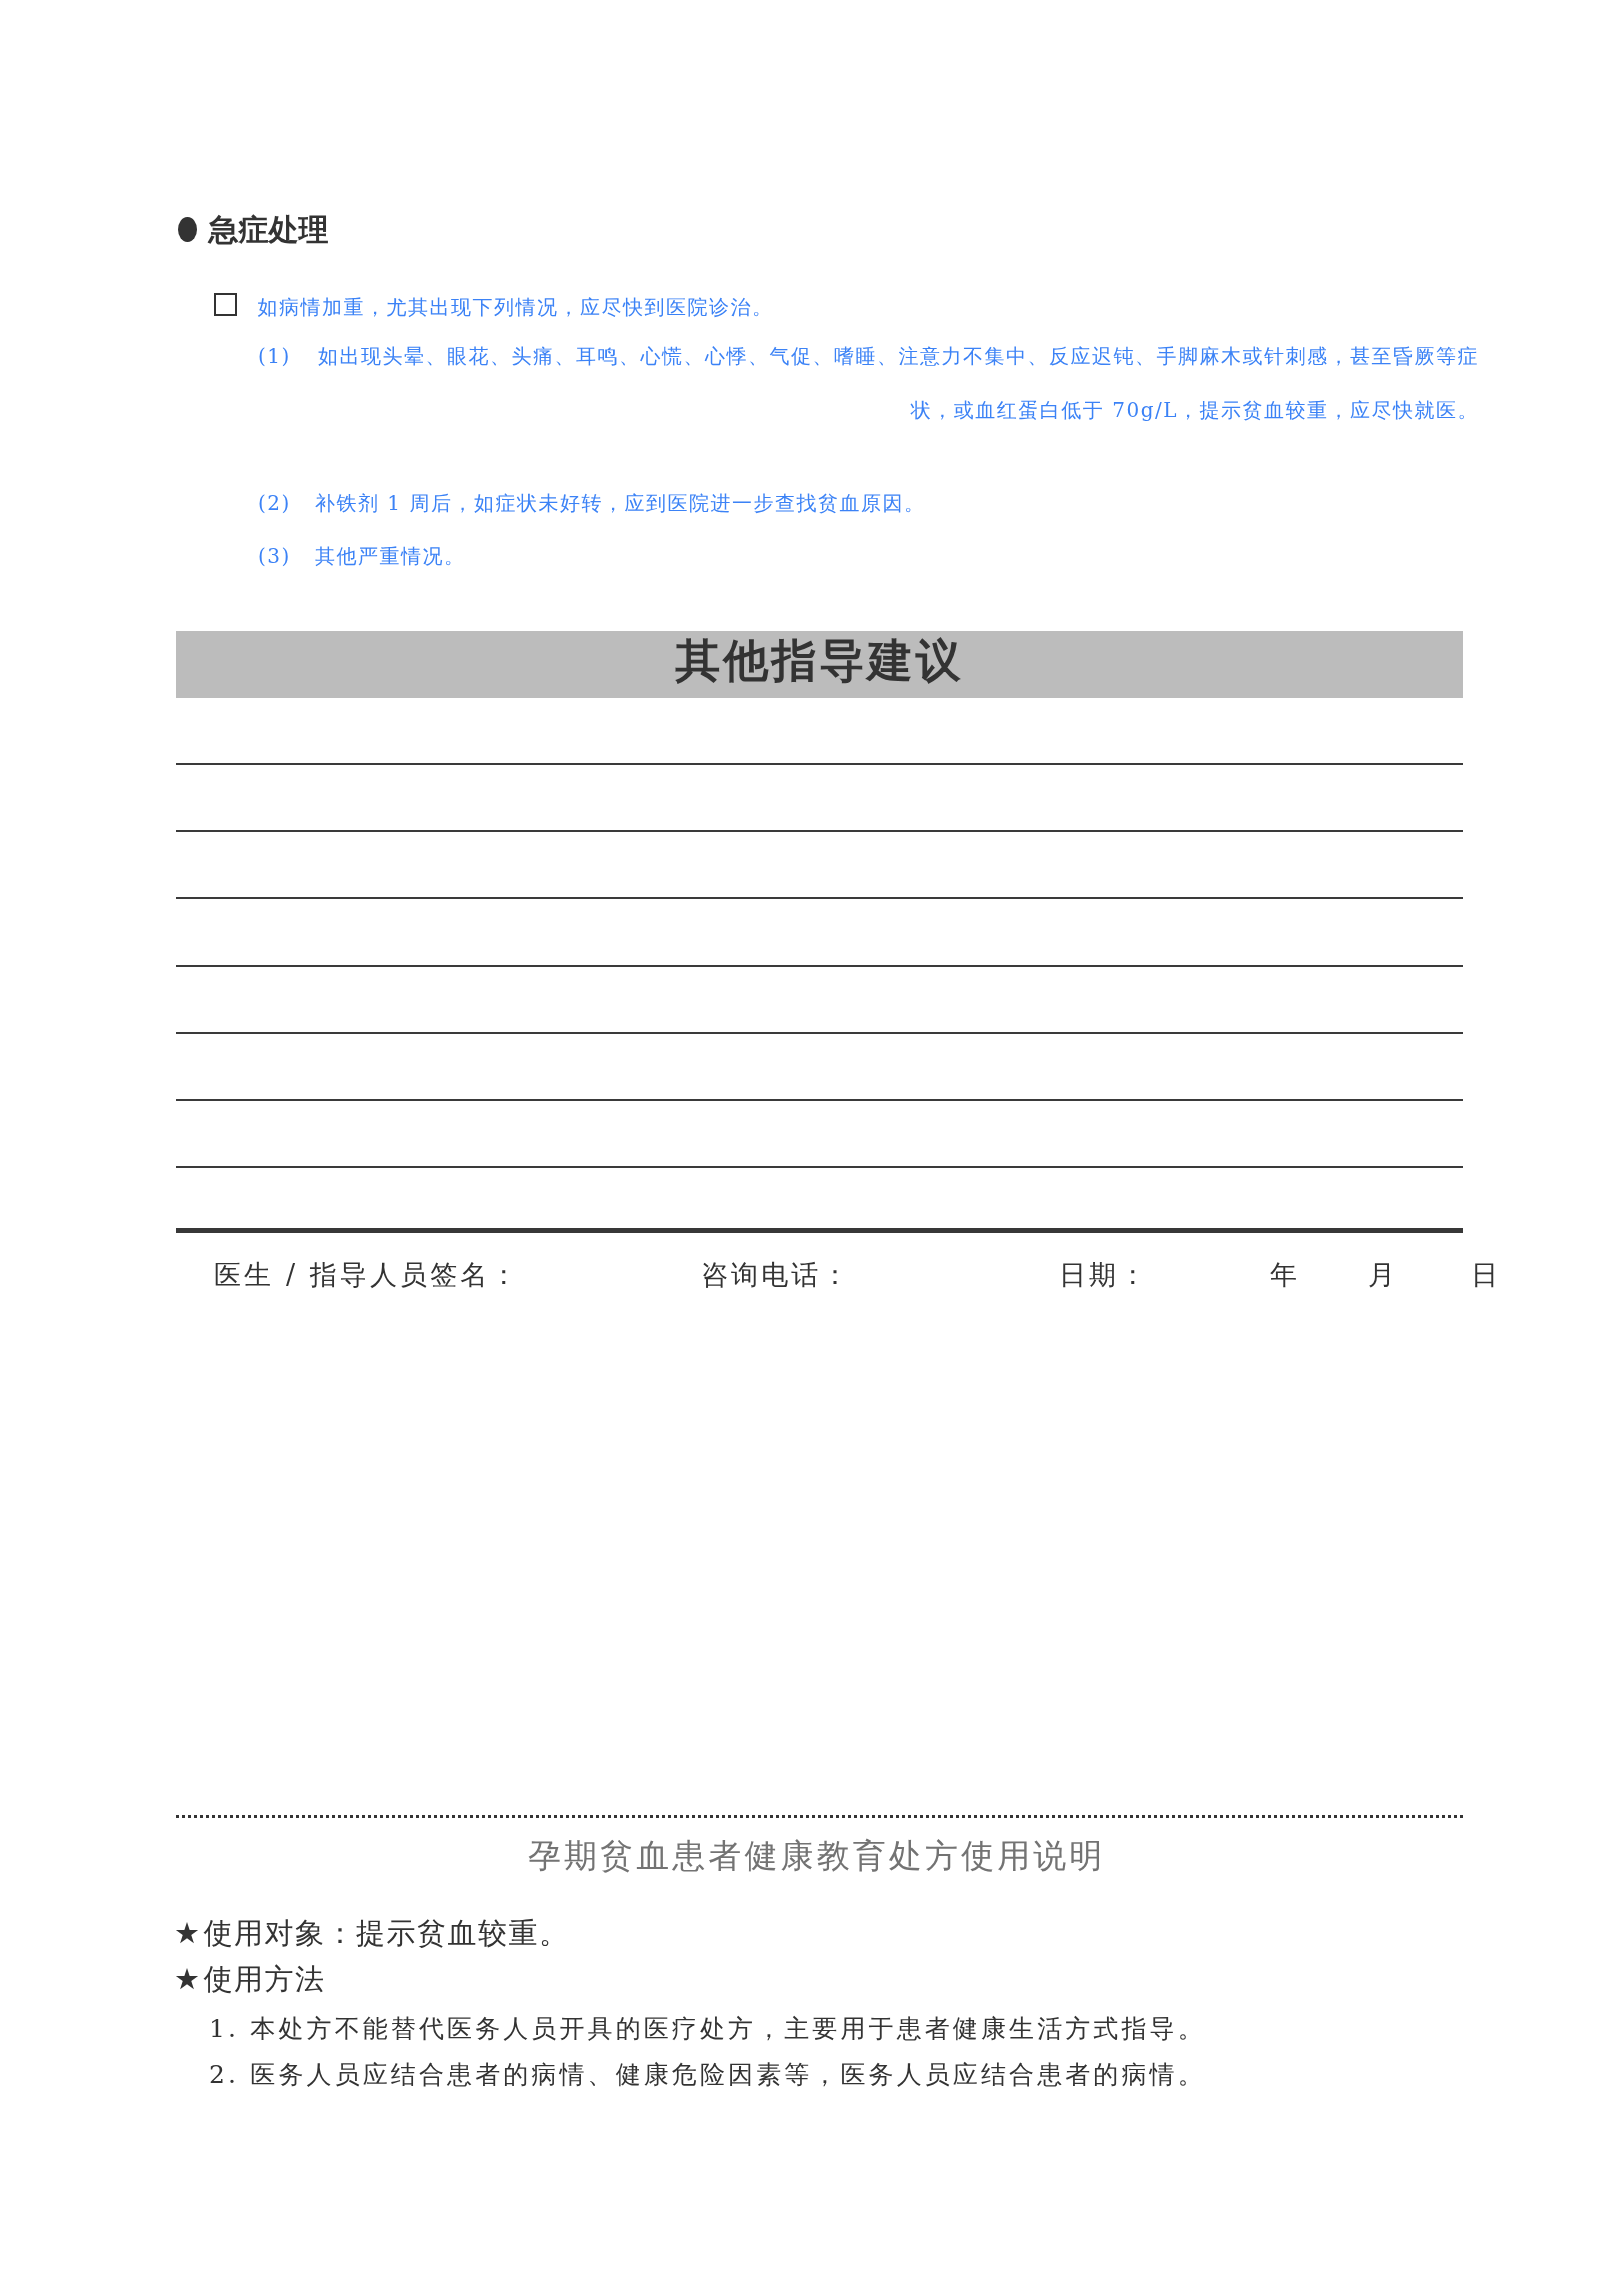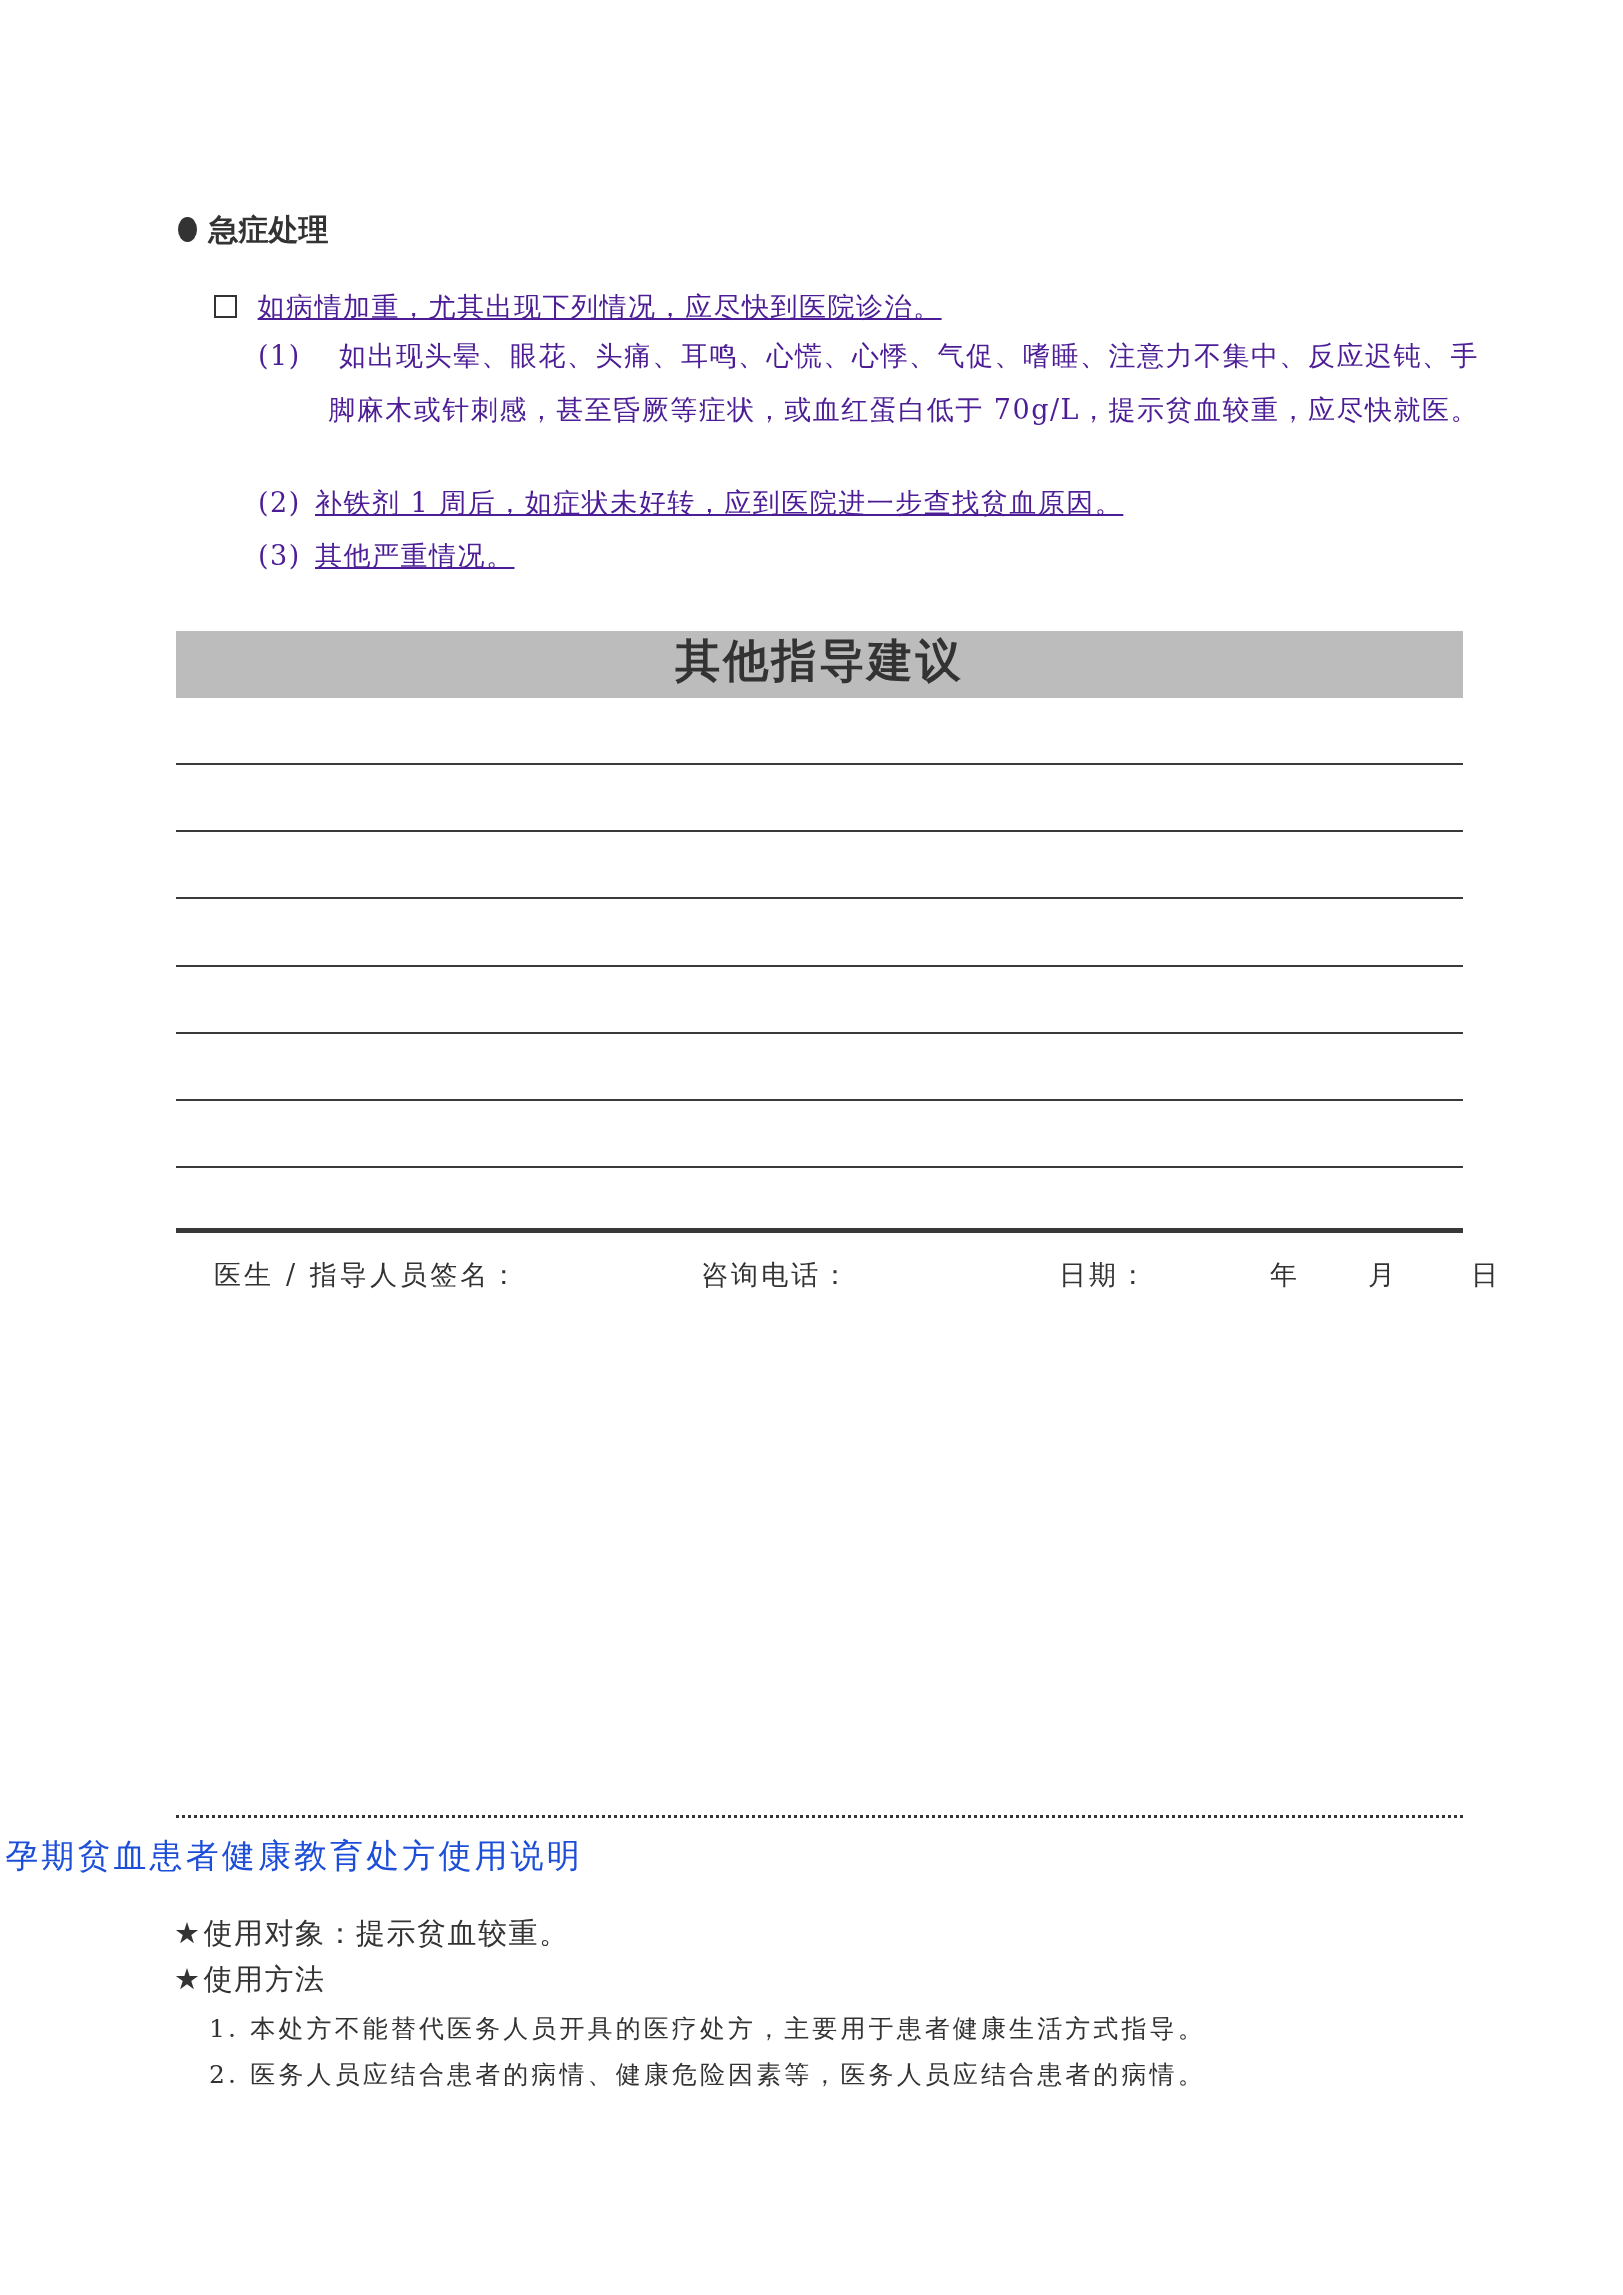--- a/index.html
+++ b/index.html
@@ -35,26 +35,25 @@
     }
     .bullet-dot {
       display: inline-block;
       width: 18.5px; height: 25px;
       border-radius: 50%;
       background: #333;
       margin-right: 4.1px;
     }
     .para {
       position: absolute;
-      font-size: 27px;
+      font-size: 20px;
       line-height: 32px;
-      color: #4c1d95;
+      color: #3b82f6;
       letter-spacing: 1.5px;
       white-space: nowrap;
-      text-decoration: underline;
     }
     .checkbox {
       display: inline-block;
       width: 23px; height: 23px;
       border: 2.1px solid #333;
       box-sizing: border-box;
       vertical-align: -2.1px;
       margin-right: 20.6px;
     }
     .intro { left: 214px; top: 291px; }
@@ -118,22 +117,23 @@
       top: 1815px;
       width: 1287px;
       height: 0;
       border-top: 3.1px dotted #333;
     }
     .usage-title {
       position: absolute;
       left: 0;
       width: 1623px;
       top: 1834px;
+      text-align: center;
       font-size: 33px;
-      color: #1d4ed8;
+      color: #737373;
       letter-spacing: 3.1px;
     }
     .usage-title span { position: relative; left: 5.2px; }
     .star-line {
       position: absolute;
       left: 174px;
       font-size: 29px;
       color: #333;
       white-space: nowrap;
       letter-spacing: 1.5px;

